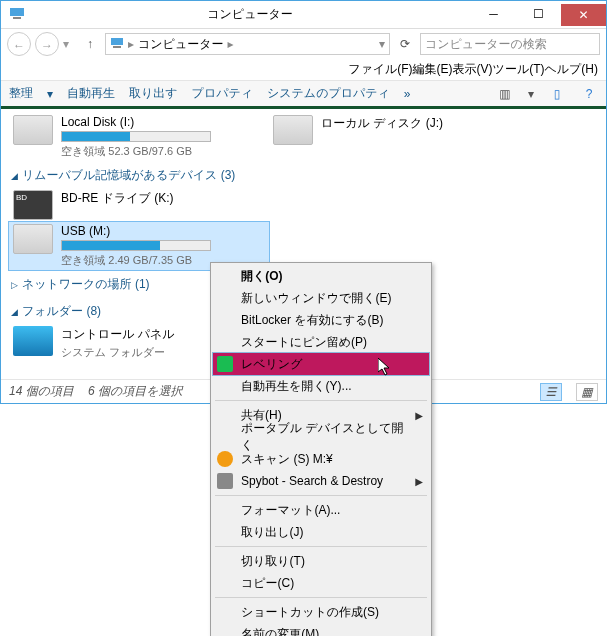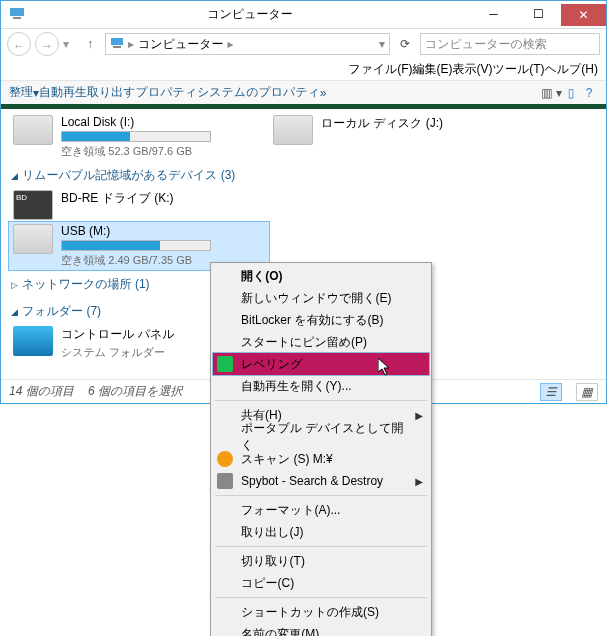--- a/index.html
+++ b/index.html
@@ -14,21 +14,21 @@
   .addrbar { height: 30px; display: flex; align-items: center; padding: 3px 6px; gap: 4px; }
   .navbtn { width: 24px; height: 24px; border: 1px solid #ccc; border-radius: 50%; display: flex; align-items: center; justify-content: center; color: #999; }
   .navdrop { width: 12px; color: #999; }
   .navup { width: 22px; height: 22px; display: flex; align-items: center; justify-content: center; color: #555; }
   .addrbox { flex: 1; height: 22px; border: 1px solid #ccc; display: flex; align-items: center; padding: 0 4px; gap: 4px; }
   .addrbox .sep { color: #888; }
   .refbtn { width: 22px; height: 22px; display:flex; align-items:center; justify-content:center; color:#555;}
   .searchbox { width: 180px; height: 22px; border: 1px solid #ccc; padding: 0 4px; color: #888; display:flex; align-items:center;}
   .menubar { height: 22px; display: flex; gap: 0; padding: 0 8px; align-items: center; border-bottom: 1px solid #e5e5e5; justify-content: flex-end; }
   .menubar span { color: #000; }
-  .toolbar { height: 28px; background: #f7f7f7; display: flex; align-items: center; padding: 0 8px; border-bottom: 5px solid #14532d; }
+  .toolbar { height: 28px; background: #f7f7f7; display: flex; align-items: center; padding: 0 8px; gap: 14px; border-bottom: 3px solid #14532d; }
   .toolbar .tbtn { color: #1a5a8a; }
   .toolbar .spacer { flex: 1; }
   .toolbar .ticon { width:18px; height:18px; display:flex; align-items:center; justify-content:center; color:#555;}
   .content { padding: 4px 8px 6px 8px; min-height: 270px; }
   .row { display: flex; }
   .cell { width: 260px; display: flex; align-items: flex-start; gap: 8px; padding: 2px 4px; }
   .drvicon { width: 40px; height: 30px; background: linear-gradient(#e9e9e9,#cfcfcf); border:1px solid #bbb; border-radius:2px; position:relative;}
   .drvicon.floppy { background: linear-gradient(#7a6bd4,#5247a0);}
   .drvicon.bd { background:#3a3a3a; }
   .drvicon.bd::after{content:"BD"; color:#fff; font-size:8px; position:absolute; top:2px; left:2px;}
@@ -169,21 +169,21 @@
       </div>
     </div>
 
     <div class="grouphdr">
       <span class="tri">▷</span>
       <span>ネットワークの場所 (1)</span>
     </div>
 
     <div class="grouphdr">
       <span class="tri">◢</span>
-      <span>フォルダー (7)</span>
+      <span>フォルダー (8)</span>
     </div>
 
     <div class="row">
       <div class="cell">
         <div class="cpicon"></div>
         <div class="drvinfo">
           <span class="drvname">コントロール パネル</span>
           <span class="drvsub">システム フォルダー</span>
         </div>
       </div>

